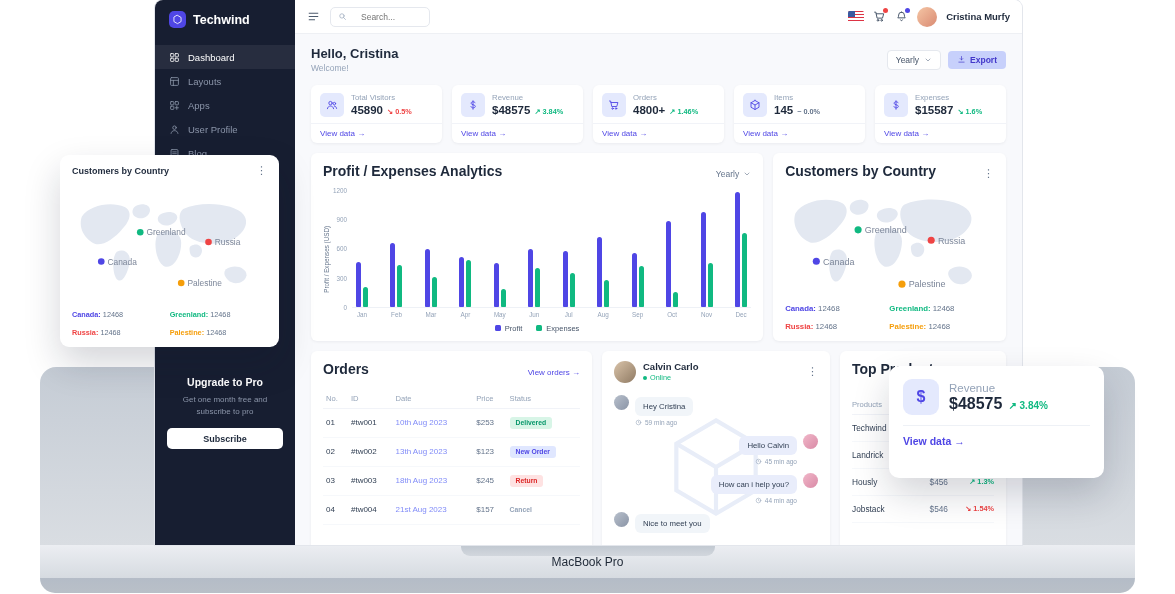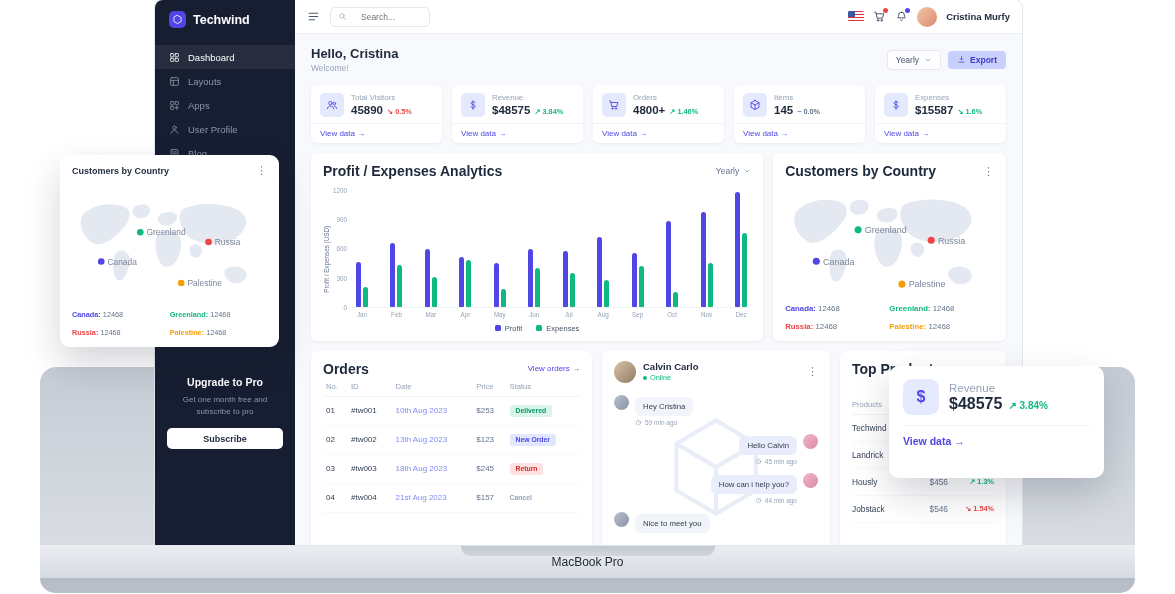--- a/index.html
+++ b/index.html
@@ -65,21 +65,21 @@
   .stat-icon svg{width:12px;height:12px}
   .stat-label{font-size:7.8px;color:#94a3b8;white-space:nowrap}
   .stat-value-row{display:flex;align-items:baseline;gap:4px;margin-top:2px}
   .stat-value{font-size:11.5px;font-weight:bold}
   .stat-delta{font-size:7.3px;font-weight:bold;white-space:nowrap}
   .pos{color:#10b981}.neg{color:#ef4444}.neu{color:#64748b}
   .stat-foot{border-top:1px solid #f1f3f8;padding:5px 9px;font-size:8px;color:#4f46e5;cursor:pointer}
 
   .card{background:#fff;border-radius:6px;box-shadow:0 1px 3px rgba(15,23,42,.06)}
   .charts-row{display:flex;gap:10px;height:206px}
-  .card-head{display:flex;align-items:center}
+  .card-head{display:flex;align-items:flex-end}
   .card-title{font-size:14px;font-weight:bold}
   .select-plain{margin-left:auto;font-size:8.5px;color:#64748b;display:flex;align-items:center;gap:4px;cursor:pointer}
   .kebab{margin-left:auto;color:#64748b;font-size:11px;cursor:pointer;line-height:1}
   .chart-card{flex:2.05;padding:10px 12px 7px;display:flex;flex-direction:column;min-width:0}
   .chart-body{display:flex;flex:1;margin-top:8px;min-height:0}
   .y-axis-label{writing-mode:vertical-rl;transform:rotate(180deg);font-size:6.3px;color:#64748b;text-align:center;padding-bottom:12px}
   .y-ticks{display:flex;flex-direction:column;justify-content:space-between;align-items:flex-end;font-size:6.3px;color:#94a3b8;padding:0 5px 9px 3px}
   .plot{flex:1;display:flex;justify-content:space-between;align-items:stretch;padding:0 4px;position:relative}
   .plot::before{content:"";position:absolute;left:0;right:0;bottom:12px;height:1px;background:#eef1f6}
   .bar-group{display:flex;flex-direction:column;align-items:center;justify-content:flex-end;height:100%}
@@ -95,21 +95,21 @@
   .customers-card{flex:1;padding:10px 12px;display:flex;flex-direction:column;min-width:0}
   .map-wrap{flex:1;min-height:0;margin:5px 0 3px}
   .map-wrap svg{width:100%;height:100%}
   .country-legend{display:grid;grid-template-rows:repeat(2,auto);grid-auto-flow:column;gap:9px 10px;font-size:7.8px}
   .country-name{font-weight:bold}
   .country-value{color:#64748b}
 
   .bottom-row{display:flex;gap:10px;height:200px;flex-shrink:0}
   .orders-card{flex-basis:281px;flex-shrink:0;padding:10px 12px}
   .view-link{margin-left:auto;font-size:8px;color:#4f46e5;cursor:pointer}
-  .orders-table{width:100%;border-collapse:collapse;}
+  .orders-table{width:100%;border-collapse:collapse;margin-top:12px}
   .orders-table th{font-size:7.6px;color:#94a3b8;text-align:left;font-weight:normal;padding:5px 3px;border-bottom:1px solid #f1f3f8}
   .orders-table td{font-size:8px;padding:8px 3px;border-bottom:1px solid #f6f8fb;color:#334155}
   td.col-date{color:#818cf8}
   td.col-price{color:#64748b}
   .badge{font-size:6.8px;font-weight:bold;padding:2.5px 6px;border-radius:3px;display:inline-block;white-space:nowrap}
   .badge-success{background:#d8f5e7;color:#059669}
   .badge-info{background:#e0e7ff;color:#4f46e5}
   .badge-danger{background:#fee2e2;color:#dc2626}
   .badge-muted{background:transparent;color:#94a3b8;padding-left:0}
 

